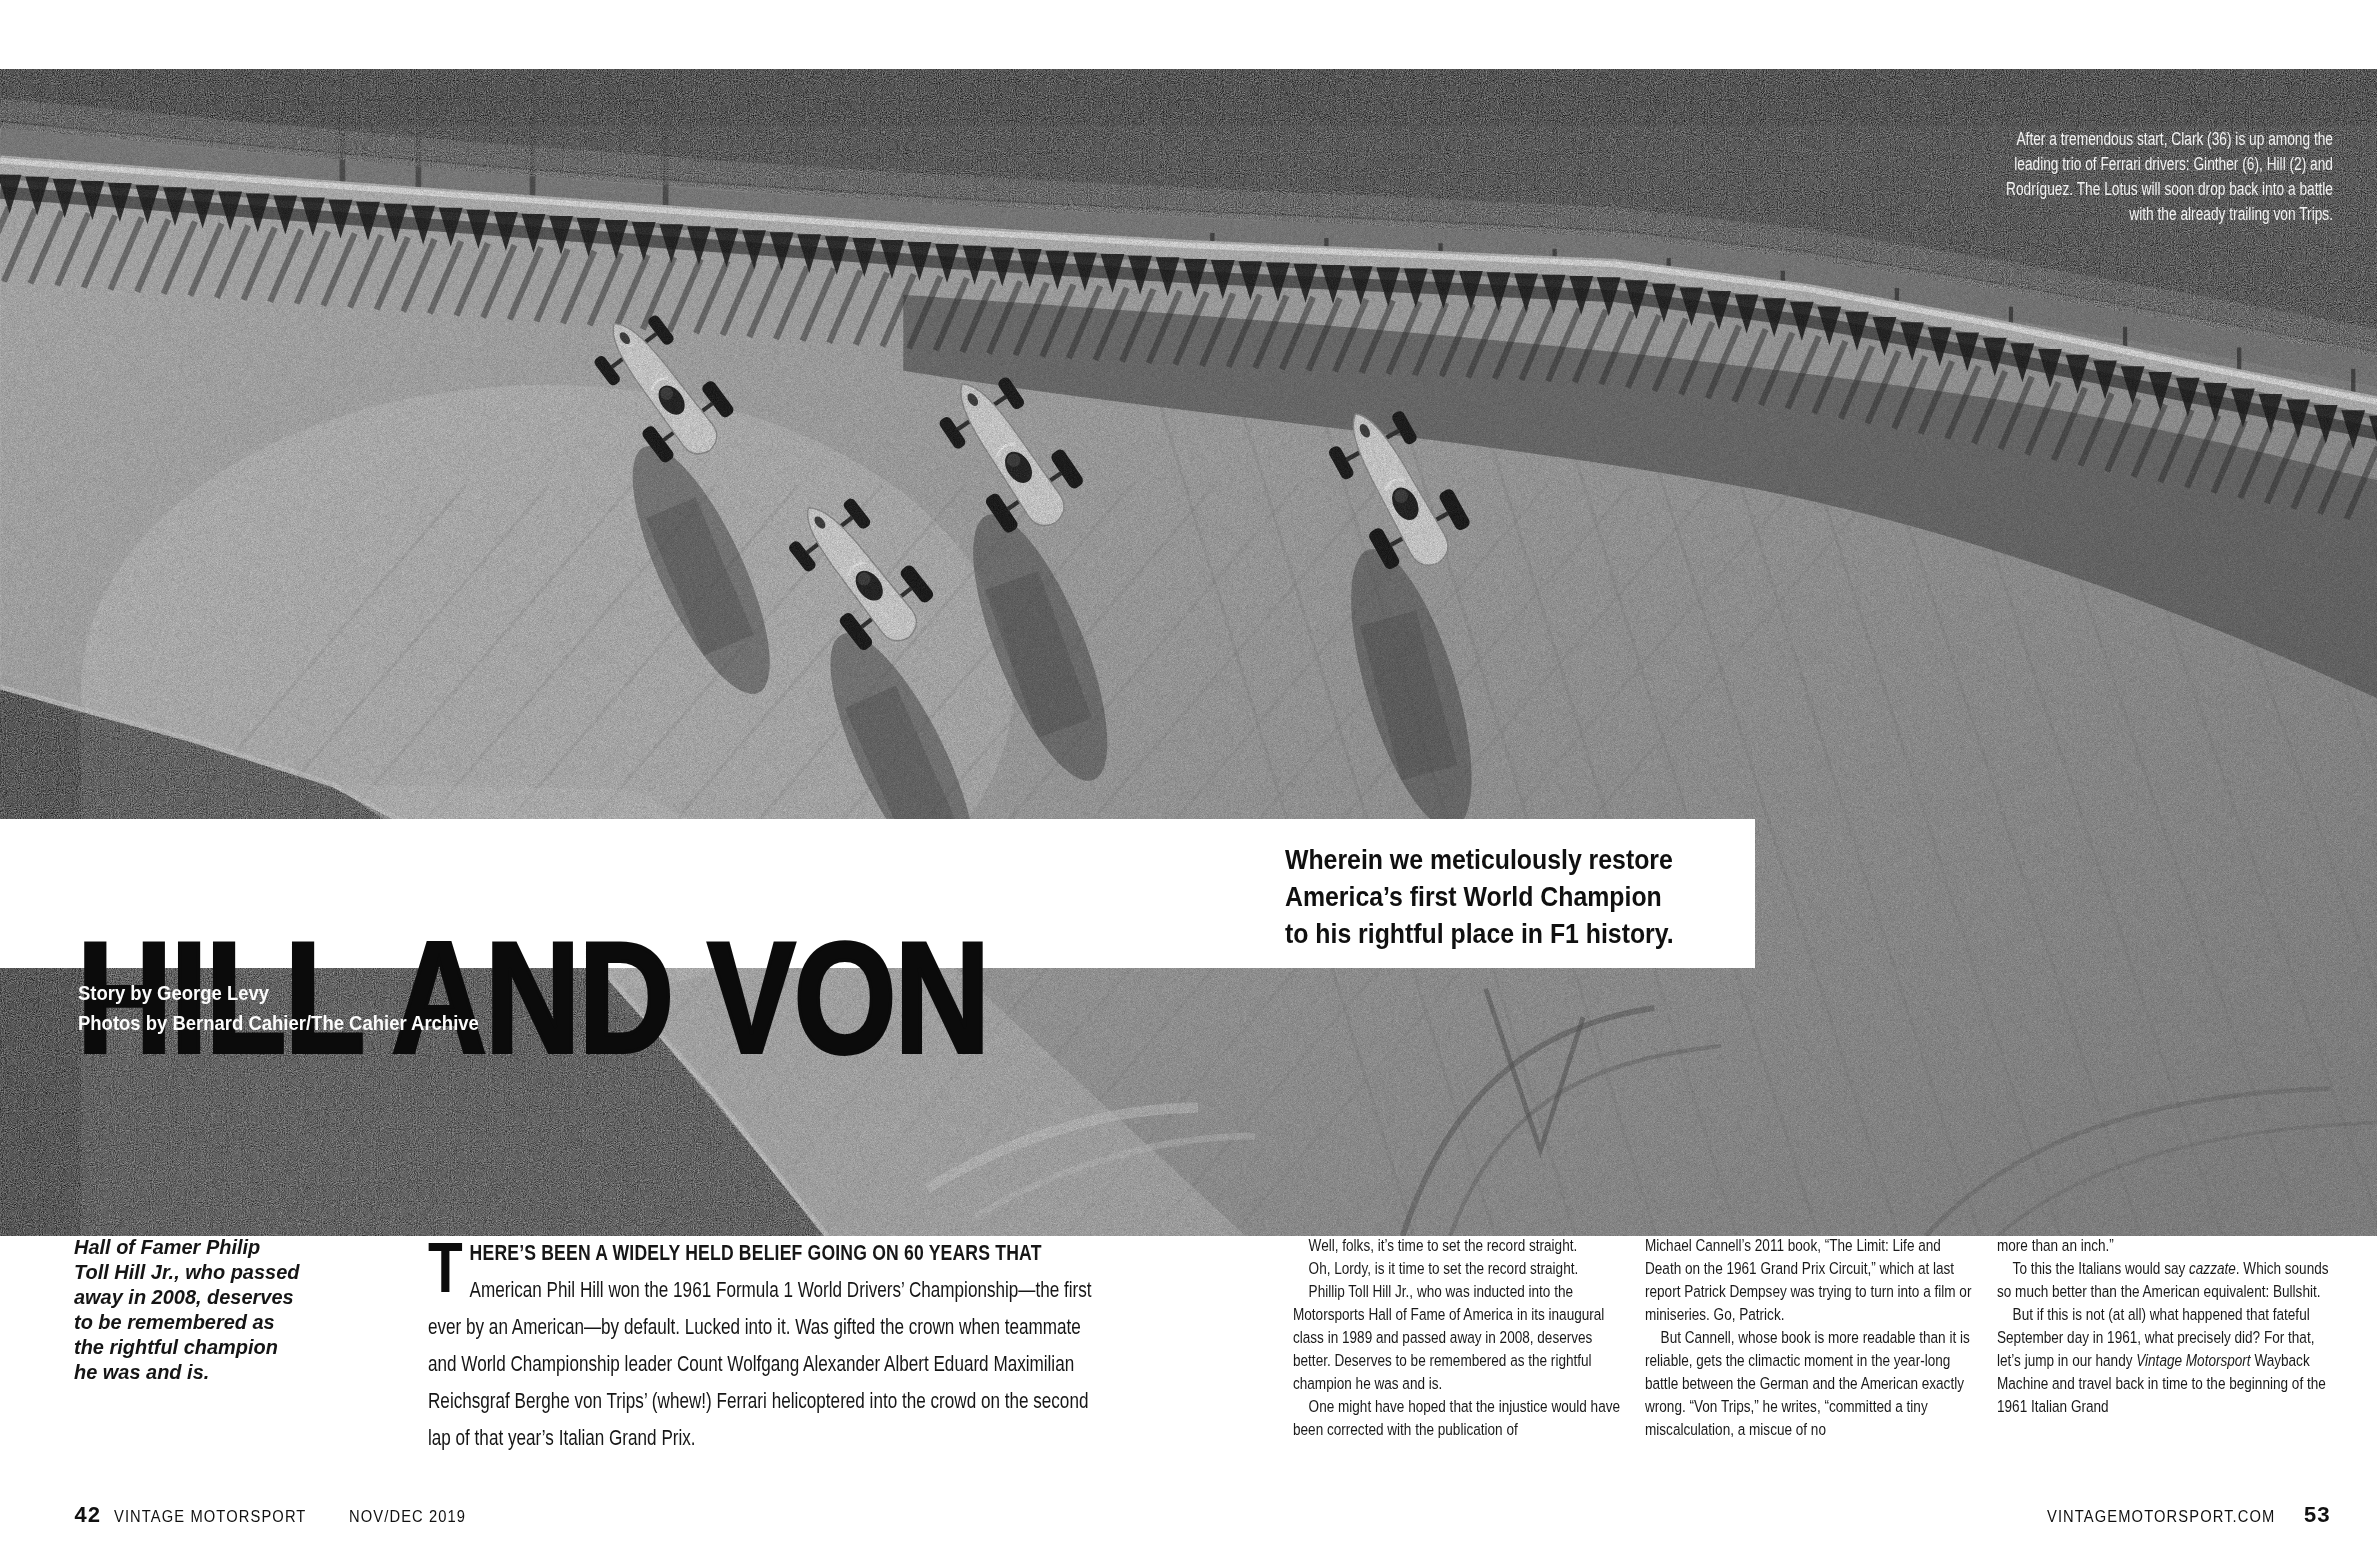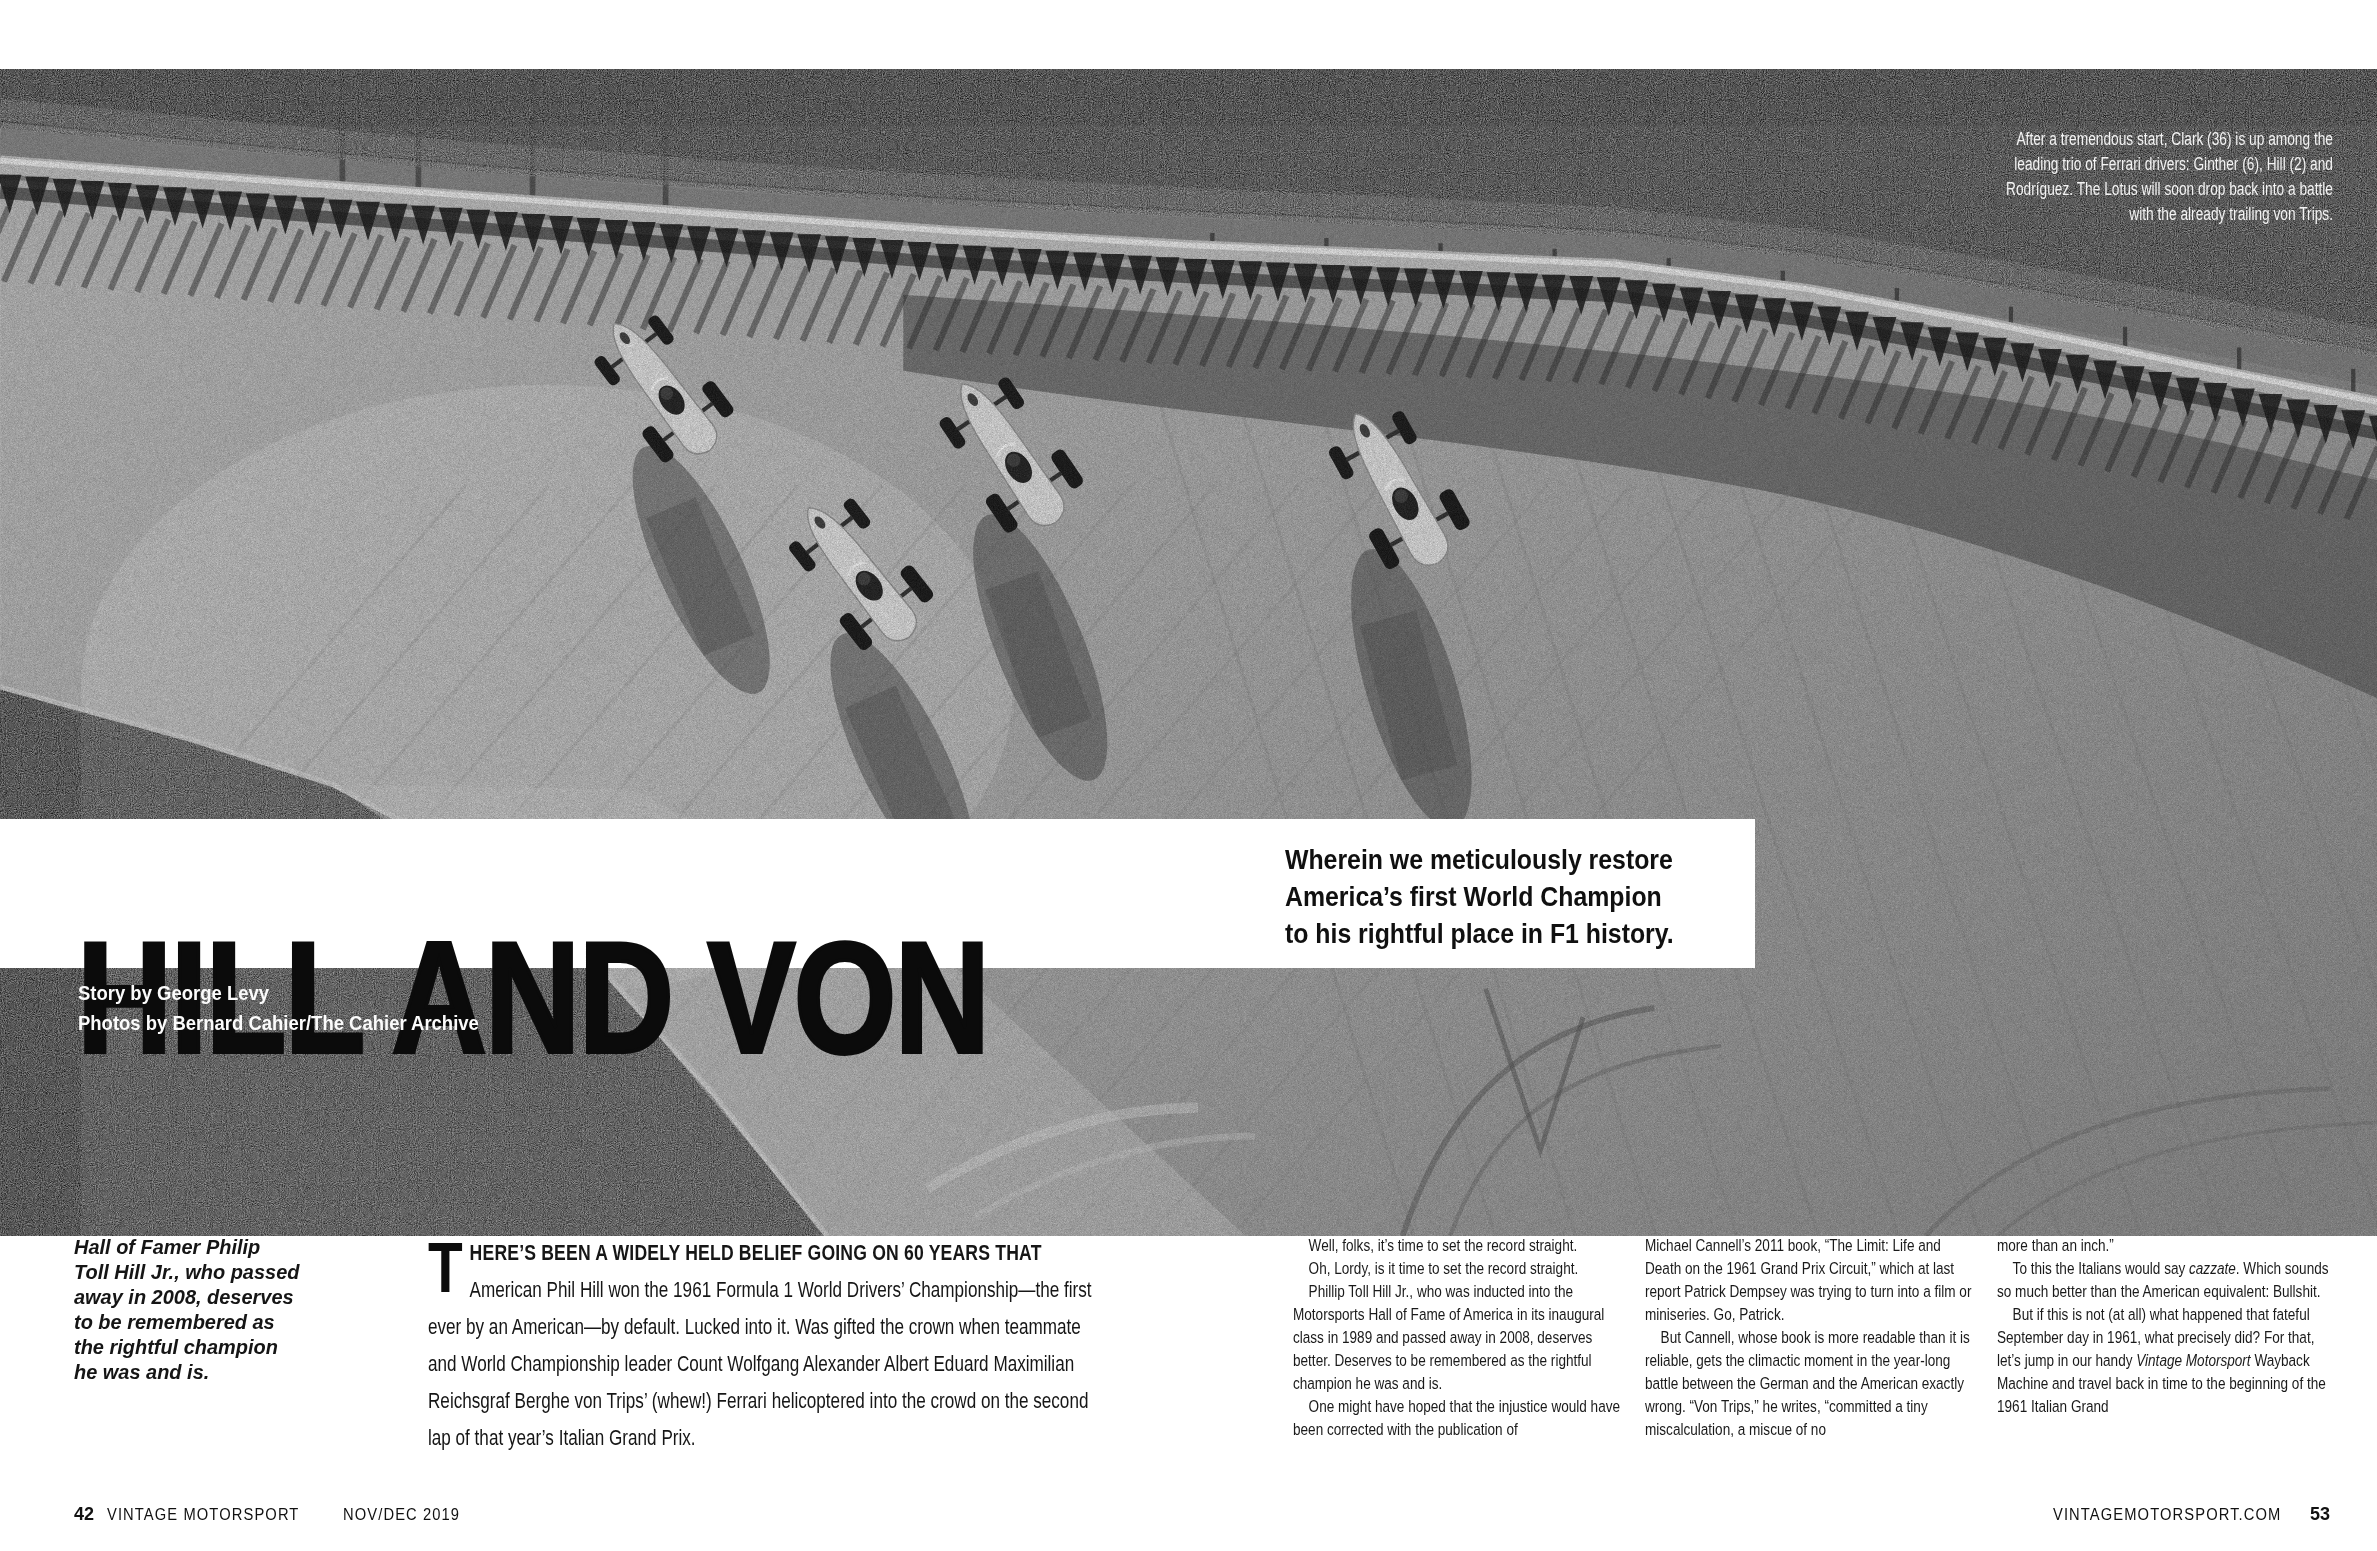--- a/index.html
+++ b/index.html
@@ -28,21 +28,21 @@
   .col2{left:428px;width:851px;transform:scaleX(0.80);font-size:21.4px;line-height:37px;color:#161616;}
   .dropcap{float:left;font-size:71px;line-height:56px;font-weight:700;padding:5.7px 8.6px 0 0;color:#0d0d0d;}
   .leadin{font-weight:700;font-size:22px;letter-spacing:0.01em;}
   .smallcol{width:428px;transform:scaleX(0.78);font-size:17.4px;line-height:23px;color:#1a1a1a;}
   .c3{left:1293px;} .c4{left:1645px;} .c5{left:1997px;}
   .bp{margin:0;} .bp.ind{text-indent:1.15em;}
   .it{font-style:italic;}
   .footer{position:absolute;top:1504px;z-index:3;display:flex;align-items:baseline;}
   .footer-left{left:74px;}
   .footer-right{right:59px;margin-left:48px;}
-  .pagenum{font-weight:700;font-size:18px;letter-spacing:0;}
+  .pagenum{font-weight:700;font-size:22px;letter-spacing:0;font-family:Liberation Mono, monospace;}
   .fmeta{font-size:16px;letter-spacing:1.2px;transform:scaleX(0.92);transform-origin:0 0;}
   .gap-s{width:13.3px;} .gap-m{width:26px;} .gap-xs{width:8.6px;}
 </style>
 </head>
 <body>
 
 <div class="page">
 
   <svg class="photo-svg" id="photo-svg" width="2389" height="1236" viewBox="0 0 5025 2600">
     <defs>

